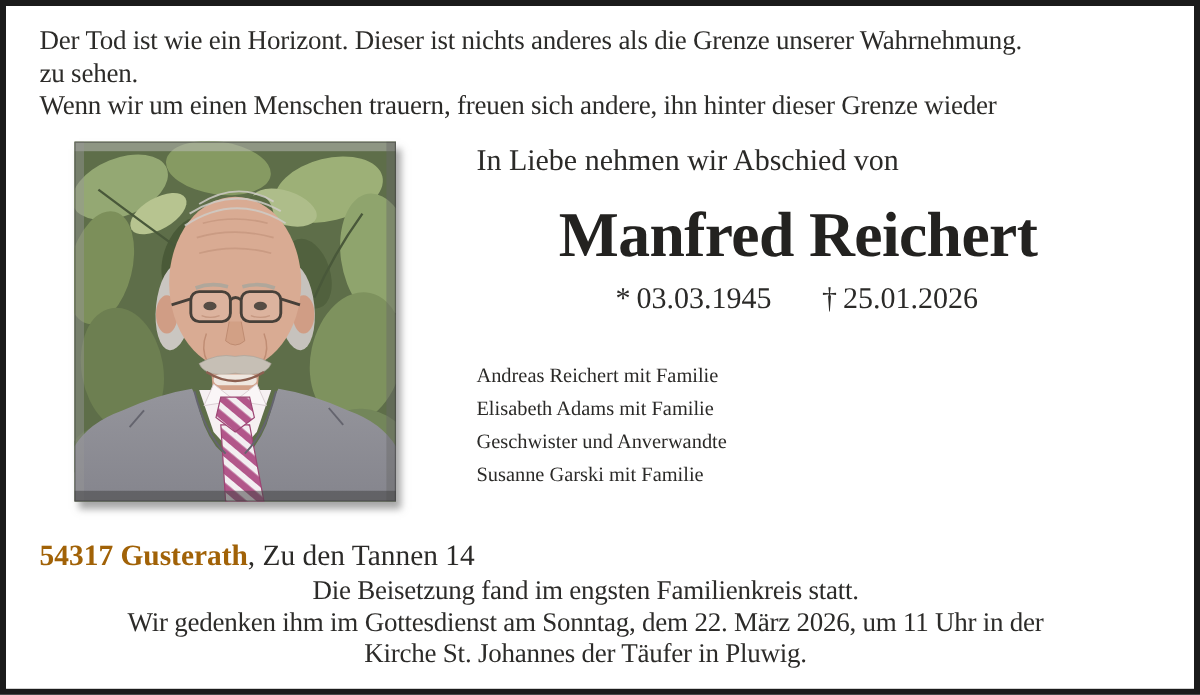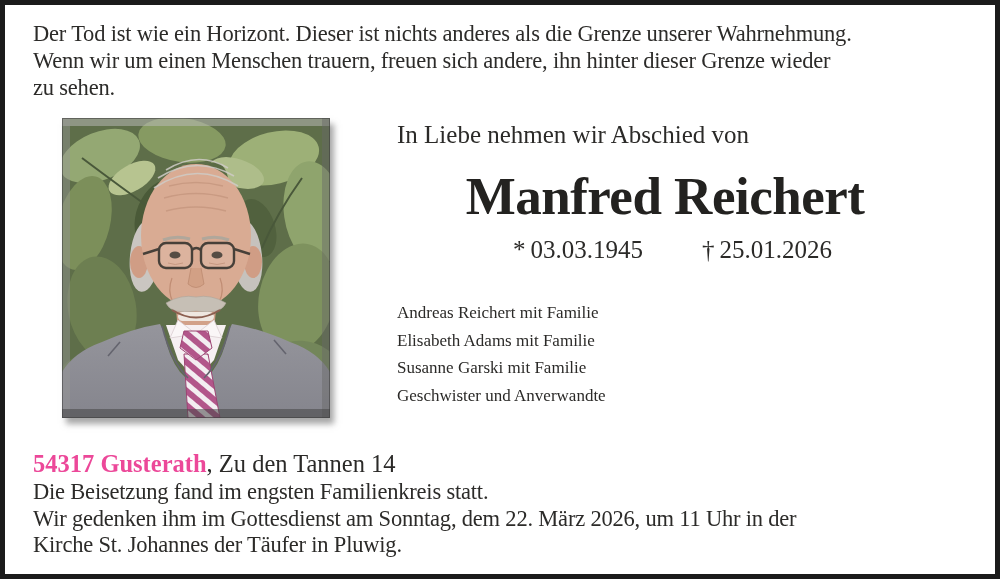--- a/index.html
+++ b/index.html
@@ -70,21 +70,21 @@
     position: absolute;
     left: 392px;
     top: 231px;
     width: 534px;
     font-size: 25px;
     line-height: 28px;
     text-align: center;
     color: #2b2a28;
     white-space: nowrap;
   }
-  .dates .date-group { display: inline-block; margin-left: 17px; }
+  .dates .date-group { display: inline-block; }
   .dates .gap { display: inline-block; width: 42px; }
   .dates .sym { padding-right: 5px; }
   .mourners {
     position: absolute;
     left: 392px;
     top: 294px;
     width: 534px;
     font-size: 17px;
     line-height: 27.7px;
     color: #2b2a28;
@@ -95,38 +95,39 @@
     left: 28px;
     top: 443px;
     width: 910px;
   }
   .address-line {
     font-size: 24.5px;
     line-height: 31px;
     white-space: nowrap;
     color: #2b2a28;
   }
-  .address-line .locality { font-weight: bold; color: #ec4899; }
+  .address-line .locality { font-weight: bold; color: #a16207; }
   .footer-line {
     font-size: 22.5px;
     line-height: 26.7px;
     letter-spacing: -0.2px;
     white-space: nowrap;
     color: #2c2b29;
+    text-align: center;
   }
 </style>
 </head>
 <body>
 
 <div class="sheet">
 
   <div class="epigraph">
     <div>Der Tod ist wie ein Horizont. Dieser ist nichts anderes als die Grenze unserer Wahrnehmung.</div>
+    <div>zu sehen.</div>
     <div>Wenn wir um einen Menschen trauern, freuen sich andere, ihn hinter dieser Grenze wieder</div>
-    <div>zu sehen.</div>
   </div>
 
   <figure class="photo-frame" style="margin:0">
     <svg width="268" height="300" viewBox="0 0 268 300">
       <defs>
         <pattern id="tieStripes" width="11" height="11" patternUnits="userSpaceOnUse" patternTransform="rotate(-50)">
           <rect width="11" height="11" fill="#f3eef1"></rect>
           <rect width="6" height="11" fill="#b2568a"></rect>
         </pattern>
         <linearGradient id="suitShade" x1="0" y1="0" x2="0" y2="1">
@@ -247,22 +248,22 @@
 
   <h1 class="deceased-name">Manfred Reichert</h1>
 
   <div class="dates">
     <span class="date-group"><span class="sym">*</span><span>03.03.1945</span></span><span class="gap"></span><span class="date-group"><span class="sym">†</span><span>25.01.2026</span></span>
   </div>
 
   <div class="mourners">
     <div class="mourner-line">Andreas Reichert mit Familie</div>
     <div class="mourner-line">Elisabeth Adams mit Familie</div>
+    <div class="mourner-line">Geschwister und Anverwandte</div>
     <div class="mourner-line">Susanne Garski mit Familie</div>
-    <div class="mourner-line">Geschwister und Anverwandte</div>
   </div>
 
   <div class="footer">
     <div class="address-line">
       <span class="locality">54317 Gusterath</span><span>, Zu den Tannen 14</span>
     </div>
     <div class="footer-line">Die Beisetzung fand im engsten Familienkreis statt.</div>
     <div class="footer-line">Wir gedenken ihm im Gottesdienst am Sonntag, dem 22. März 2026, um 11 Uhr in der</div>
     <div class="footer-line">Kirche St. Johannes der Täufer in Pluwig.</div>
   </div>

